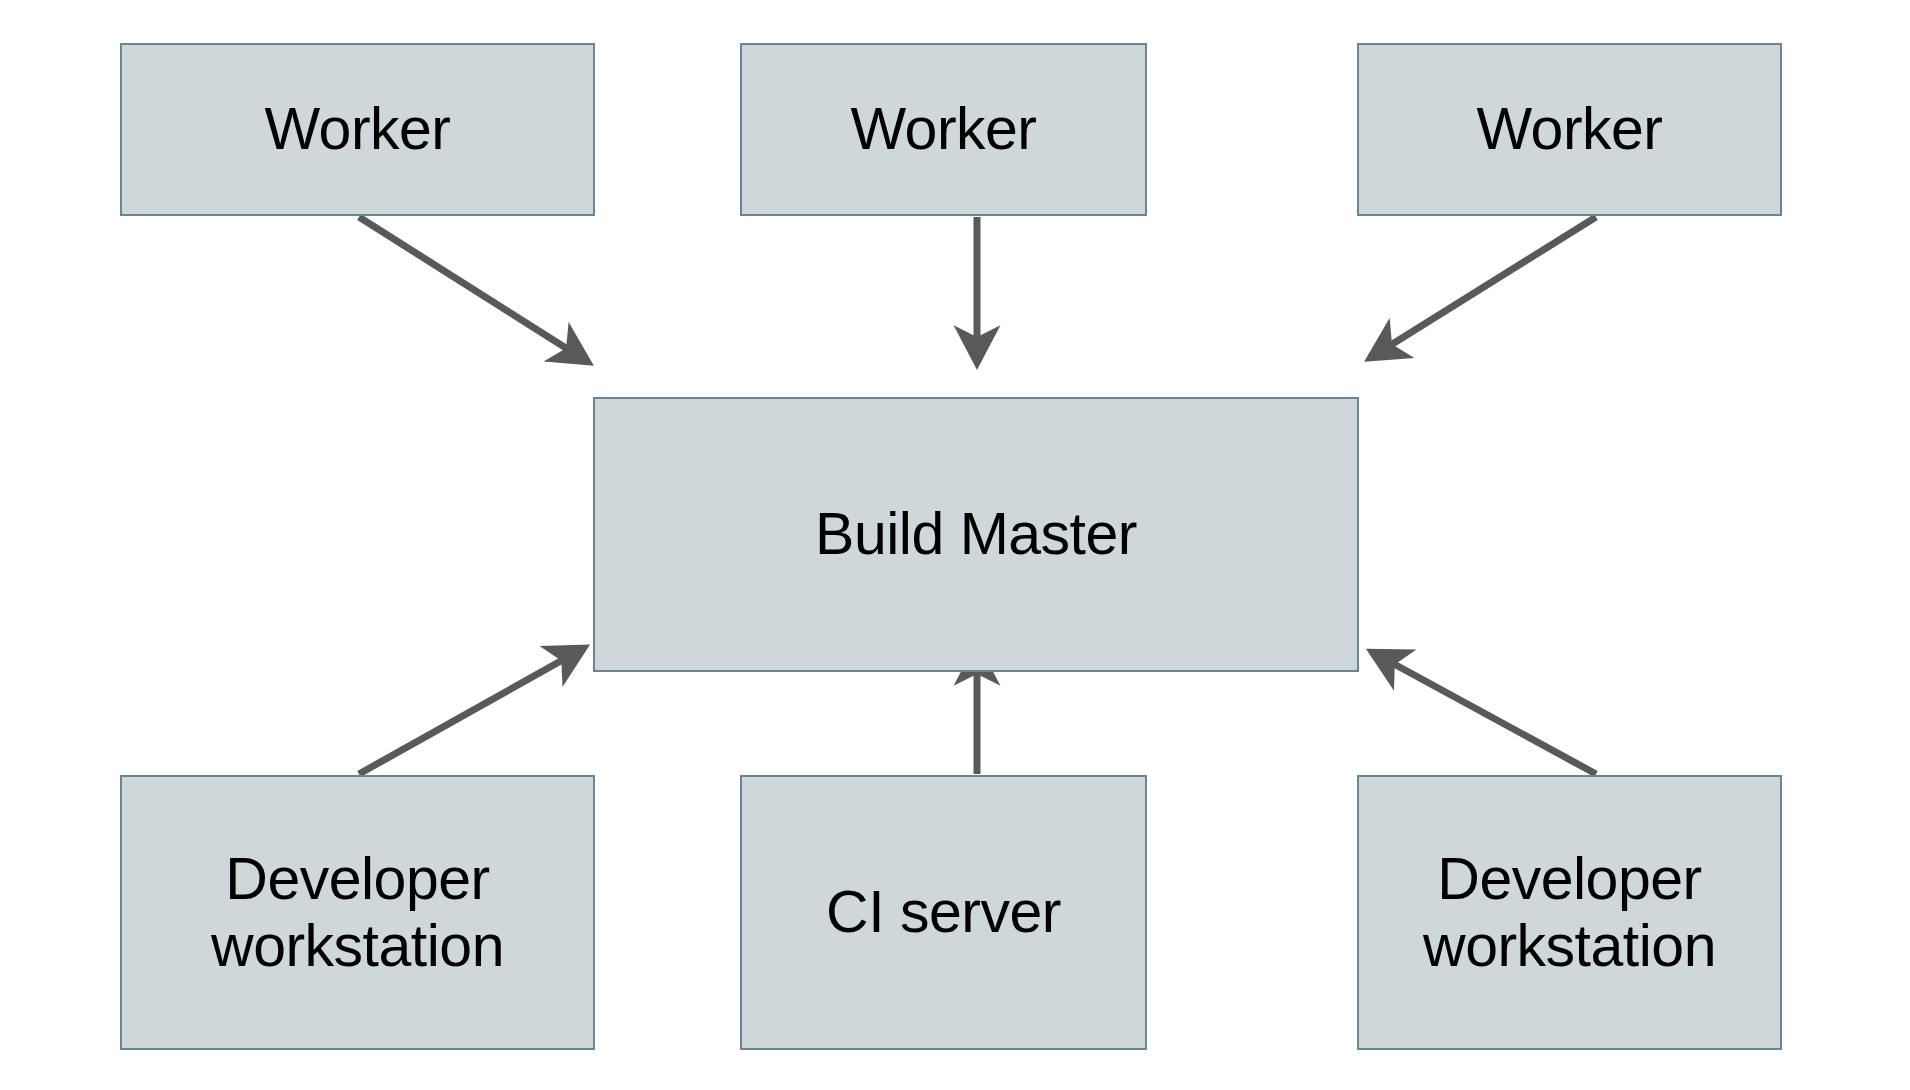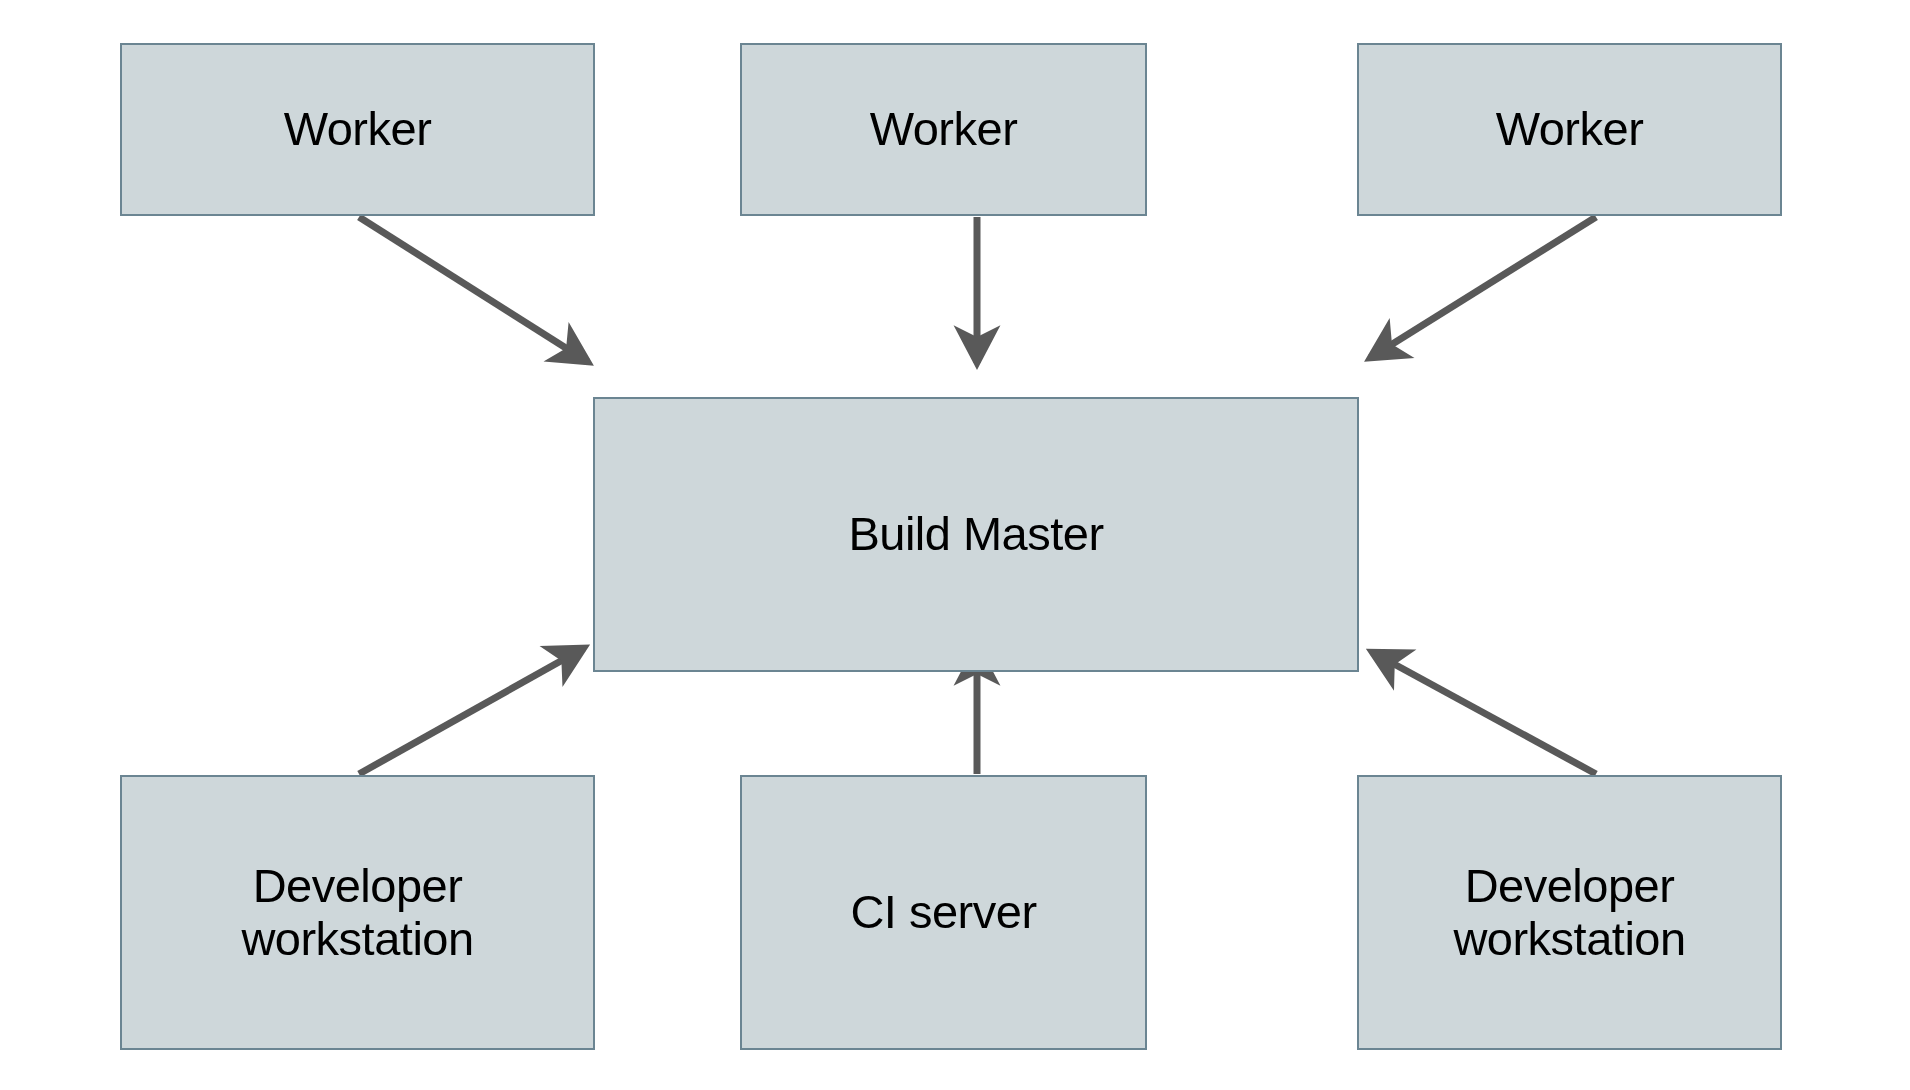--- a/index.html
+++ b/index.html
@@ -32,21 +32,21 @@
     background: #ced7da;
     border: 2px solid #6b8592;
     display: flex;
     align-items: center;
     justify-content: center;
     text-align: center;
     z-index: 2;
   }
   .node-label {
     color: #000000;
-    font-size: 47px;
+    font-size: 59px;
     line-height: 1.12;
     font-weight: 400;
     letter-spacing: -0.5px;
     white-space: pre-line;
     padding: 0 8px;
   }
   
   #node-worker-1      { left: 120px;  top: 43px;  width: 475px; height: 173px; }
   #node-worker-2      { left: 740px;  top: 43px;  width: 407px; height: 173px; }
   #node-worker-3      { left: 1357px; top: 43px;  width: 425px; height: 173px; }

